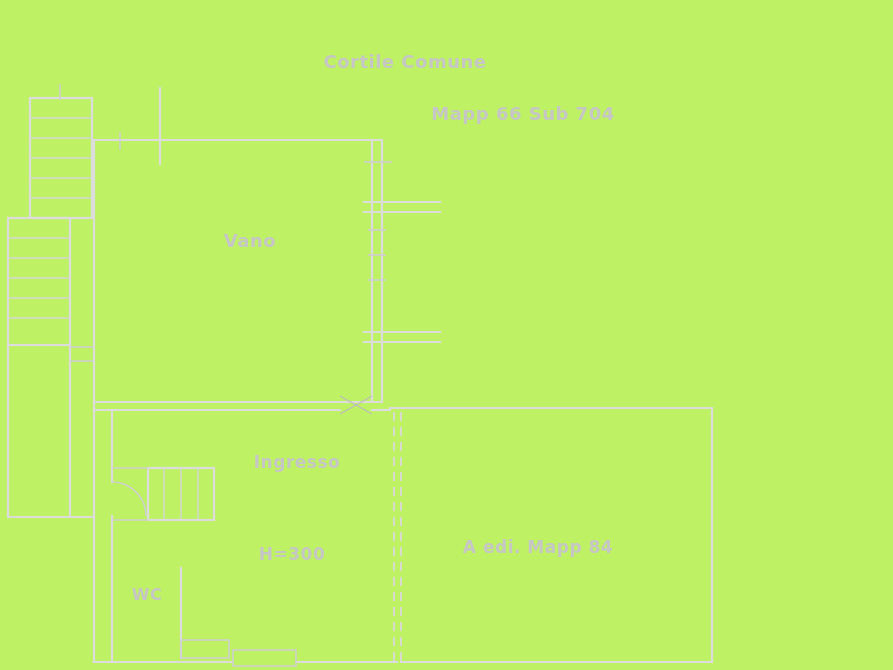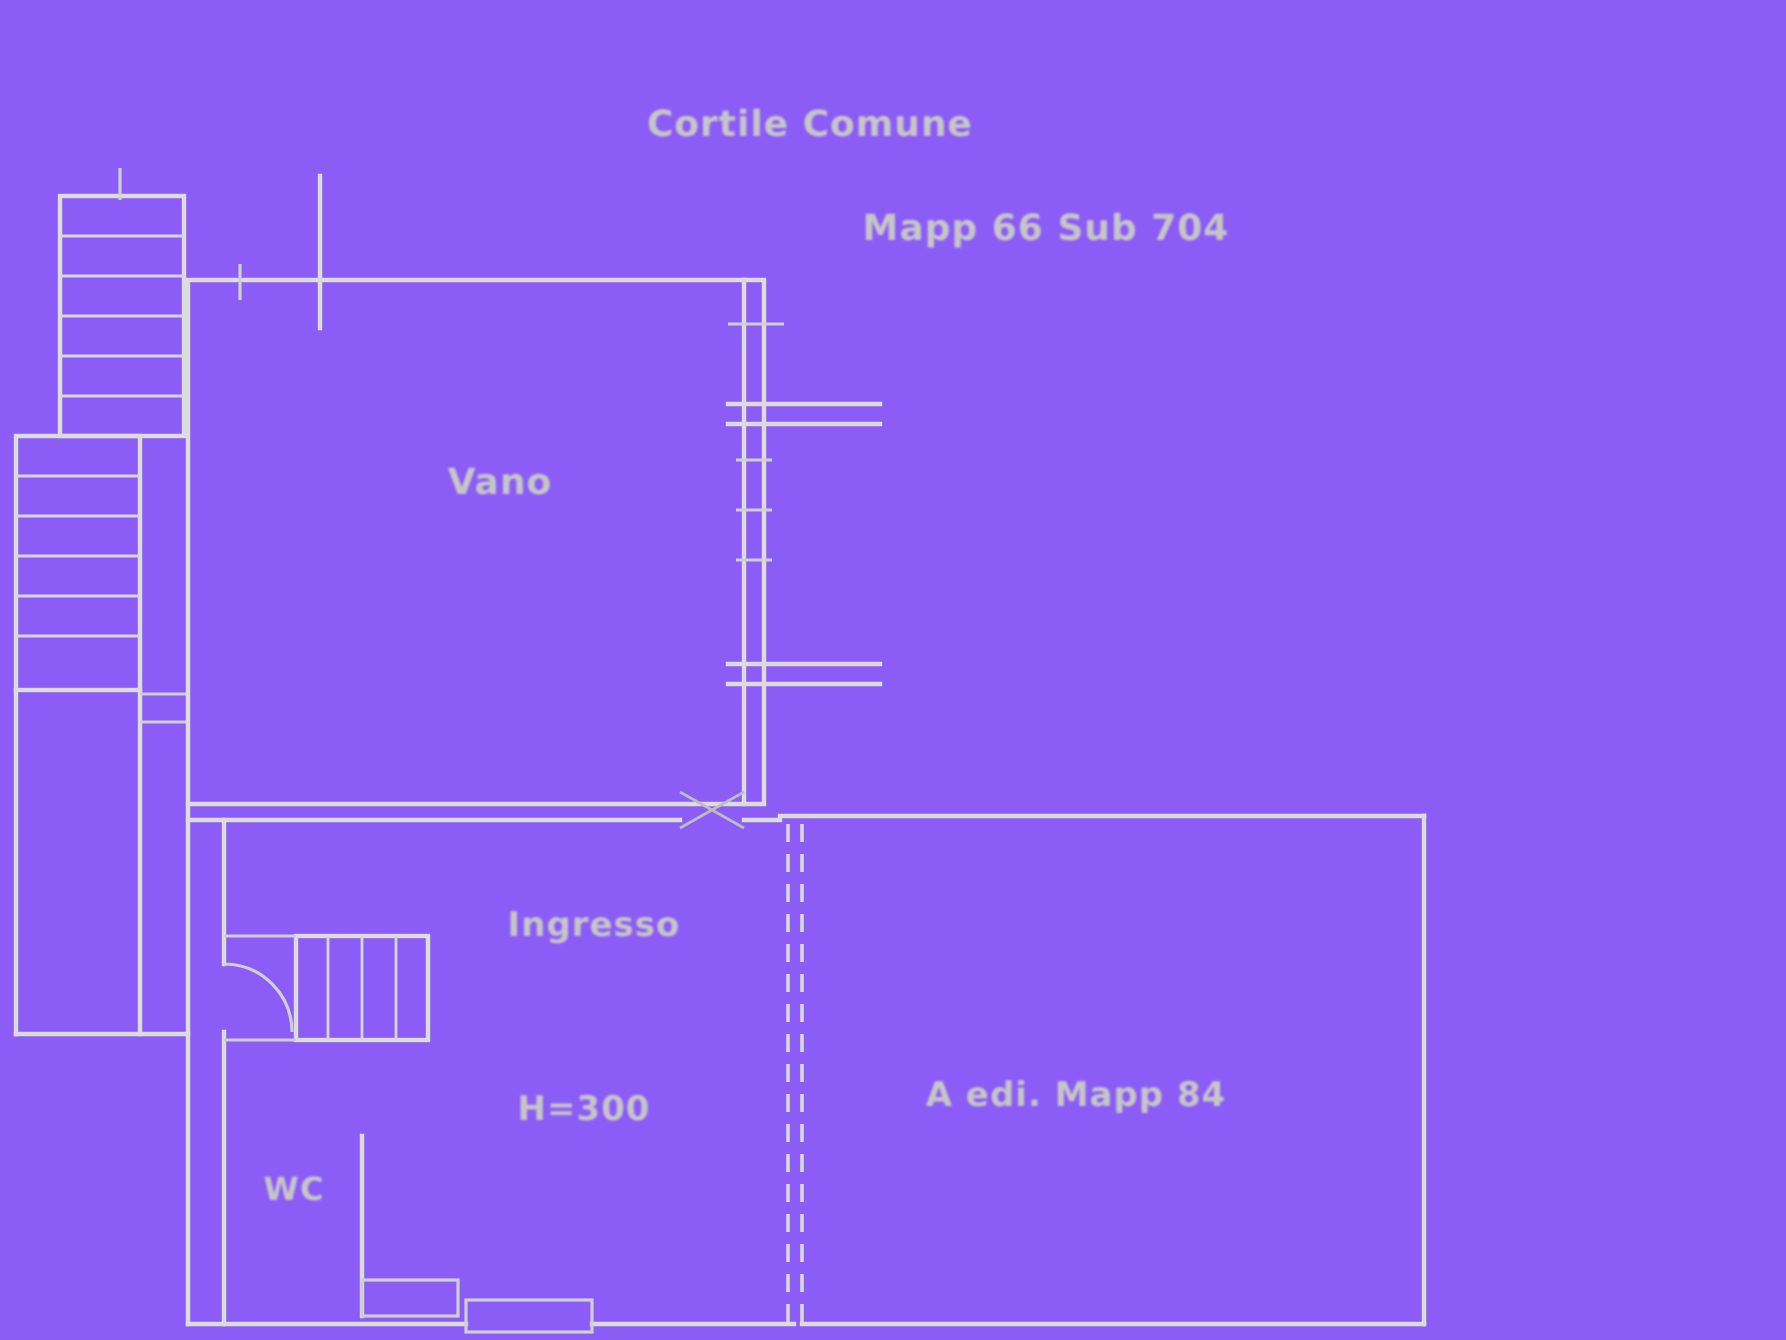--- a/index.html
+++ b/index.html
@@ -4,21 +4,21 @@
 <style>
   html, body {
     margin: 0;
     padding: 0;
     background: #000;
   }
   .stage {
     position: relative;
     width: 893px;
     height: 670px;
-    background: #8b5cf6;
+    background: #bef264;
     overflow: hidden;
     font-family: "DejaVu Sans", sans-serif;
   }
   svg { display: block; }
   .wall   { stroke: #dcdcdc; stroke-width: 2.2; fill: none; stroke-linecap: square; }
   .wall-thin { stroke: #cfcfcf; stroke-width: 1.6; fill: none; }
   .tread  { stroke: #d6d6d6; stroke-width: 1.4; }
   .dashed { stroke: #d9d9d9; stroke-width: 1.8; stroke-dasharray: 9 6; fill: none; }
   .doorx  { stroke: #bdbdbd; stroke-width: 1.3; }
   .plan-text {

